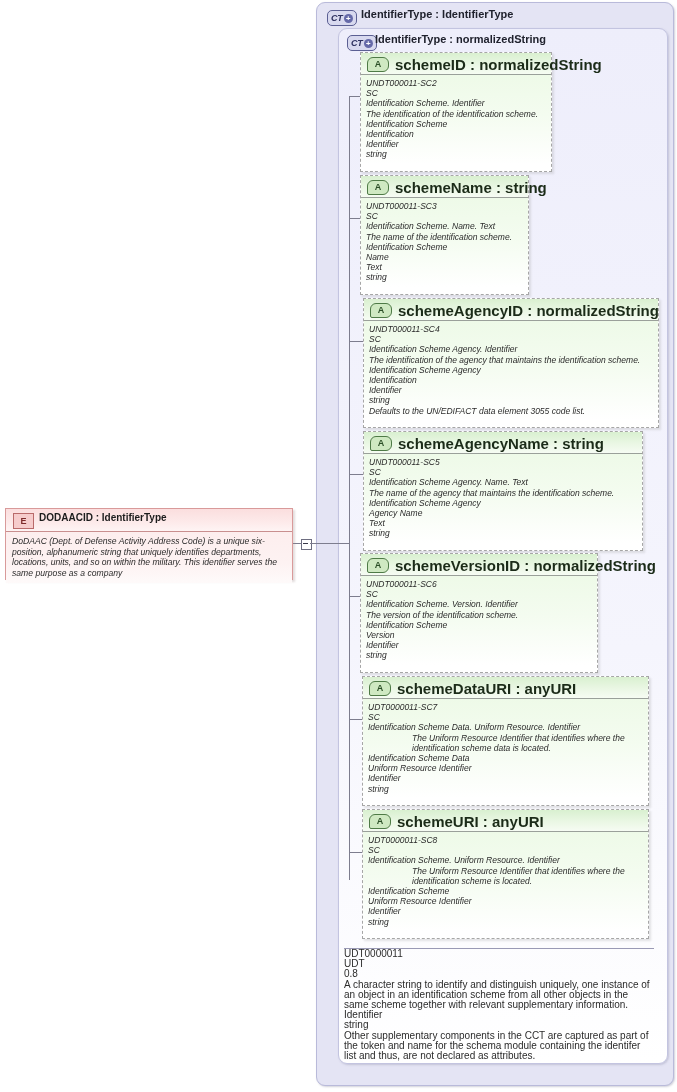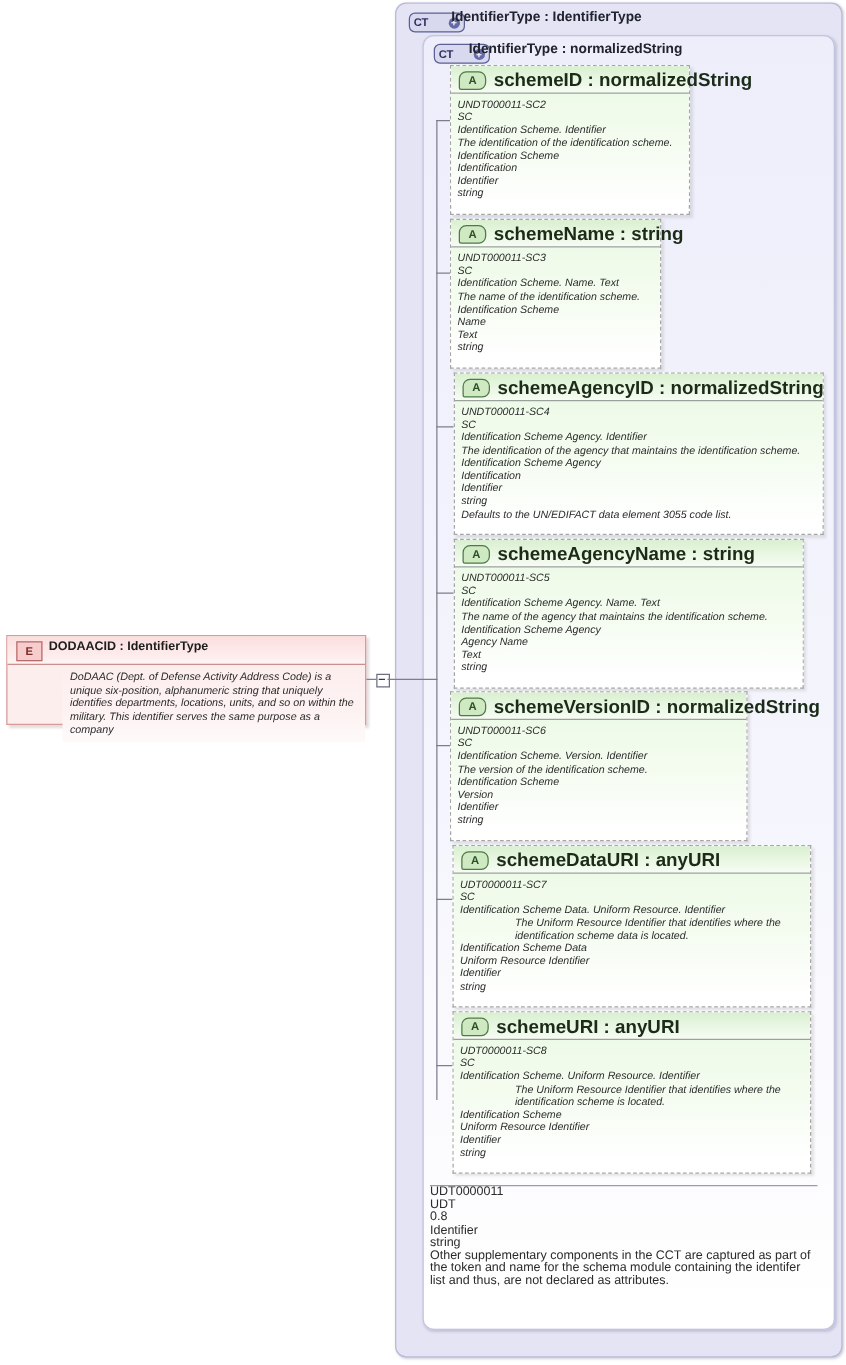--- a/index.html
+++ b/index.html
@@ -17,28 +17,29 @@
   .ct-inner{
     position:absolute;
     border:1px solid #c3c4e0;
     border-radius:9px;
     background:linear-gradient(180deg,#eeeefb 0%,#f5f5fd 60%,#ffffff 100%);
     box-shadow:1px 1px 2px rgba(120,120,150,.30);
   }
   .ct-badge{
     position:absolute;
     left:10px; top:7px;
-    display:flex; align-items:center; gap:16px;
+    display:flex; align-items:center; gap:1px;
     border:1px solid #5b5f93;
     border-radius:5px;
     background:#d8d9ef;
     padding:0 3px 0 3px;
     height:14px;
     font-size:9px; font-weight:bold; color:#2e3160;
     letter-spacing:-.2px;
+    font-style:italic;
   }
   .ct-badge .plusdot{
     width:9px;height:9px;border-radius:50%;
     background:#6569a8;color:#fff;font-size:8px;line-height:9px;
     text-align:center;font-weight:bold;
   }
   .ct-title{
     position:absolute;
     left:44px; top:5px;
     font-size:11px; font-weight:bold; color:#20222e;
@@ -106,21 +107,20 @@
     font-size:9px;font-weight:bold;color:#7d2a2a;
     line-height:14px;text-align:center;
   }
   .elem-head .e-name{
     position:absolute;left:33px;top:3px;
     font-size:10px;font-weight:bold;color:#1c1c1c;white-space:nowrap;
   }
   .elem-body{
     padding:4px 6px 5px 6px;
     background:linear-gradient(180deg,#fdeeee 0%,#fdf2f2 60%,#fefafa 100%);
-    margin-left:44px;
   }
   .elem-body div{
     font-size:8.6px;font-style:italic;color:#2b2b2b;line-height:10.5px;
   }
 
   
   .footer-ann{
     position:absolute;
     border-top:1px solid #9a9ab5;
   }
@@ -299,16 +299,17 @@
     <div>Uniform Resource Identifier</div>
     <div>Identifier</div>
     <div>string</div>
   </div>
 </div>
 
 <div class="footer-ann" style="left:344px;top:948px;width:310px;">
   <div>UDT0000011</div>
   <div>UDT</div>
   <div>0.8</div>
+  <div>A character string to identify and distinguish uniquely, one instance of an object in an identification scheme from all other objects in the same scheme together with relevant supplementary information.</div>
   <div>Identifier</div>
   <div>string</div>
   <div>Other supplementary components in the CCT are captured as part of the token and name for the schema module containing the identifer list and thus, are not declared as attributes.</div>
 </div>
 
 </body></html>

